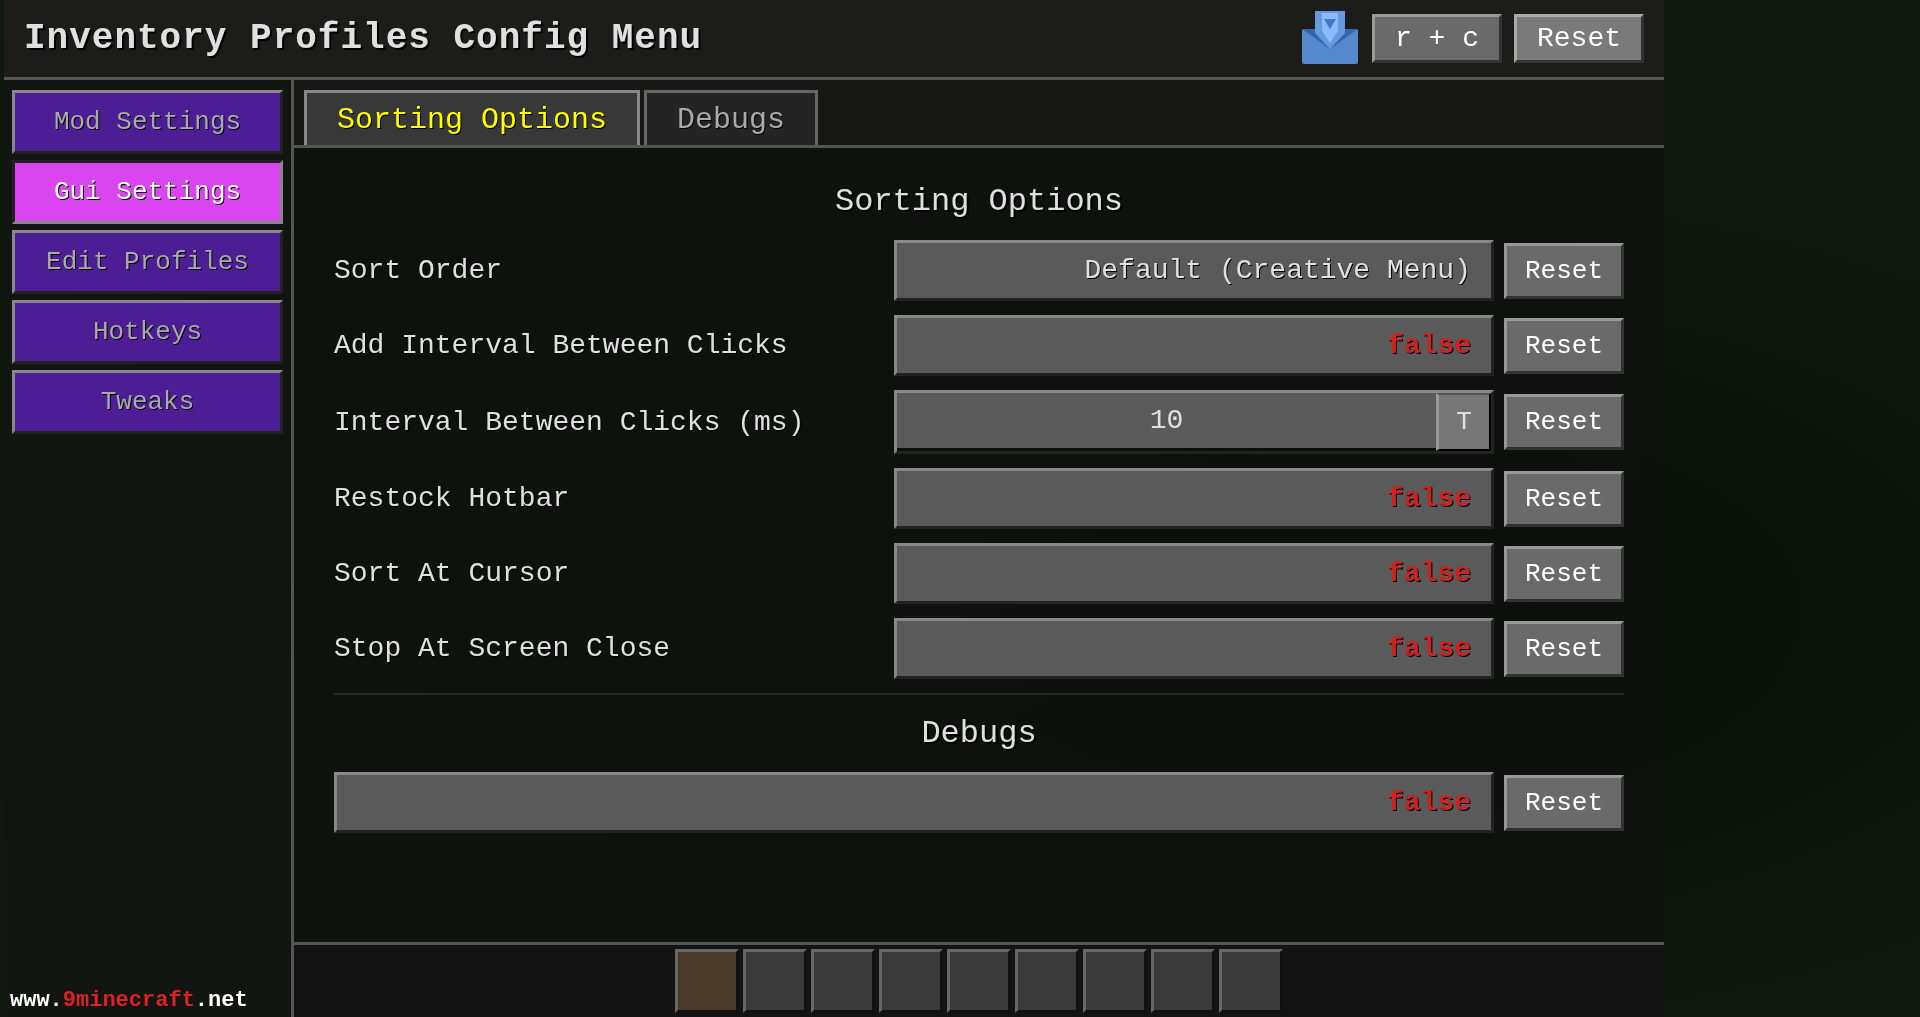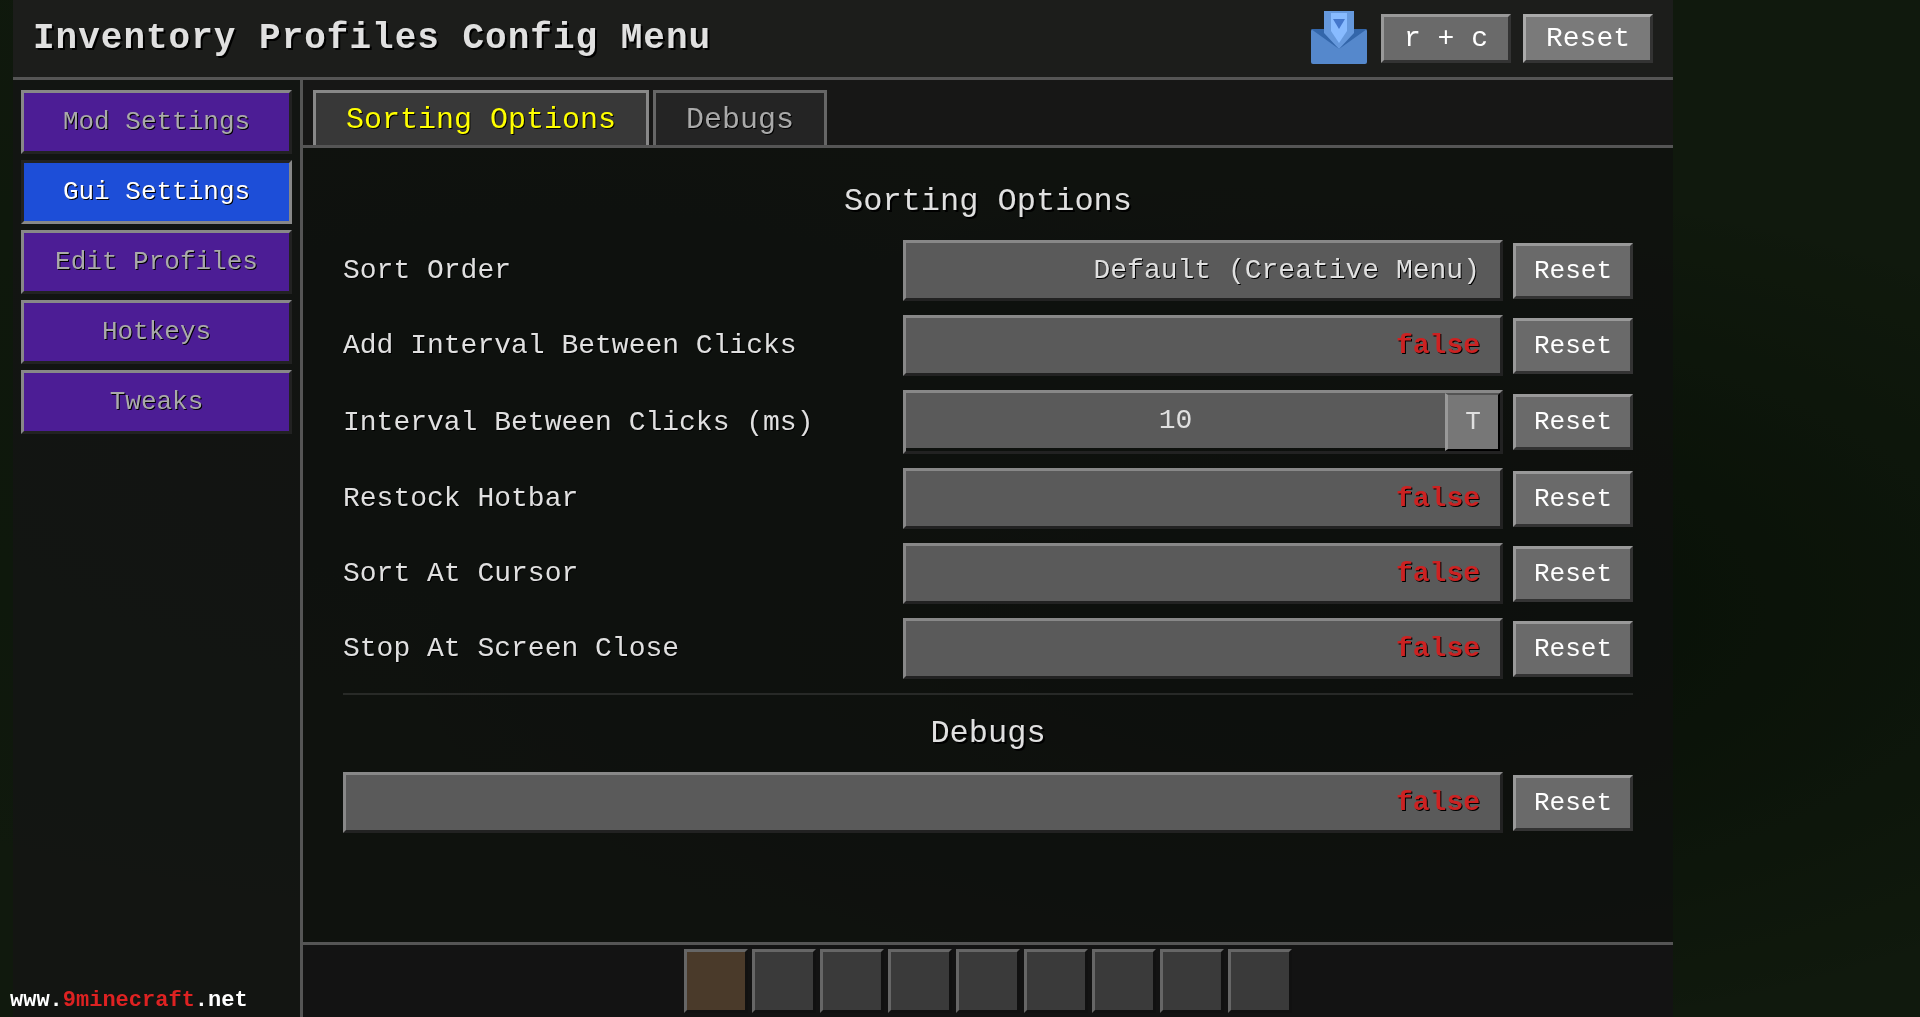--- a/index.html
+++ b/index.html
@@ -25,21 +25,21 @@
 
     
     .menu-overlay {
       position: absolute;
       inset: 0;
       background: rgba(0,0,0,0.45);
     }
 
     .app-window {
       position: absolute;
-      top: 0; left: 13px;
+      top: 0; left: 4px;
       width: 1660px;
       height: 1017px;
       display: flex;
       flex-direction: column;
     }
 
     
     .title-bar {
       display: flex;
       align-items: center;
@@ -124,21 +124,21 @@
       border-right-color: #222;
       color: #aaa;
       font-size: 26px;
       font-family: 'Courier New', monospace;
       padding: 14px 10px;
       text-align: center;
       cursor: pointer;
       text-shadow: 1px 1px 0 #000;
     }
     .sidebar-btn.active {
-      background: #1d4ed8;
+      background: #d946ef;
       border-top-color: #222;
       border-left-color: #222;
       border-bottom-color: #888;
       border-right-color: #888;
       color: #fff;
     }
 
     
     .content-area {
       flex: 1;

